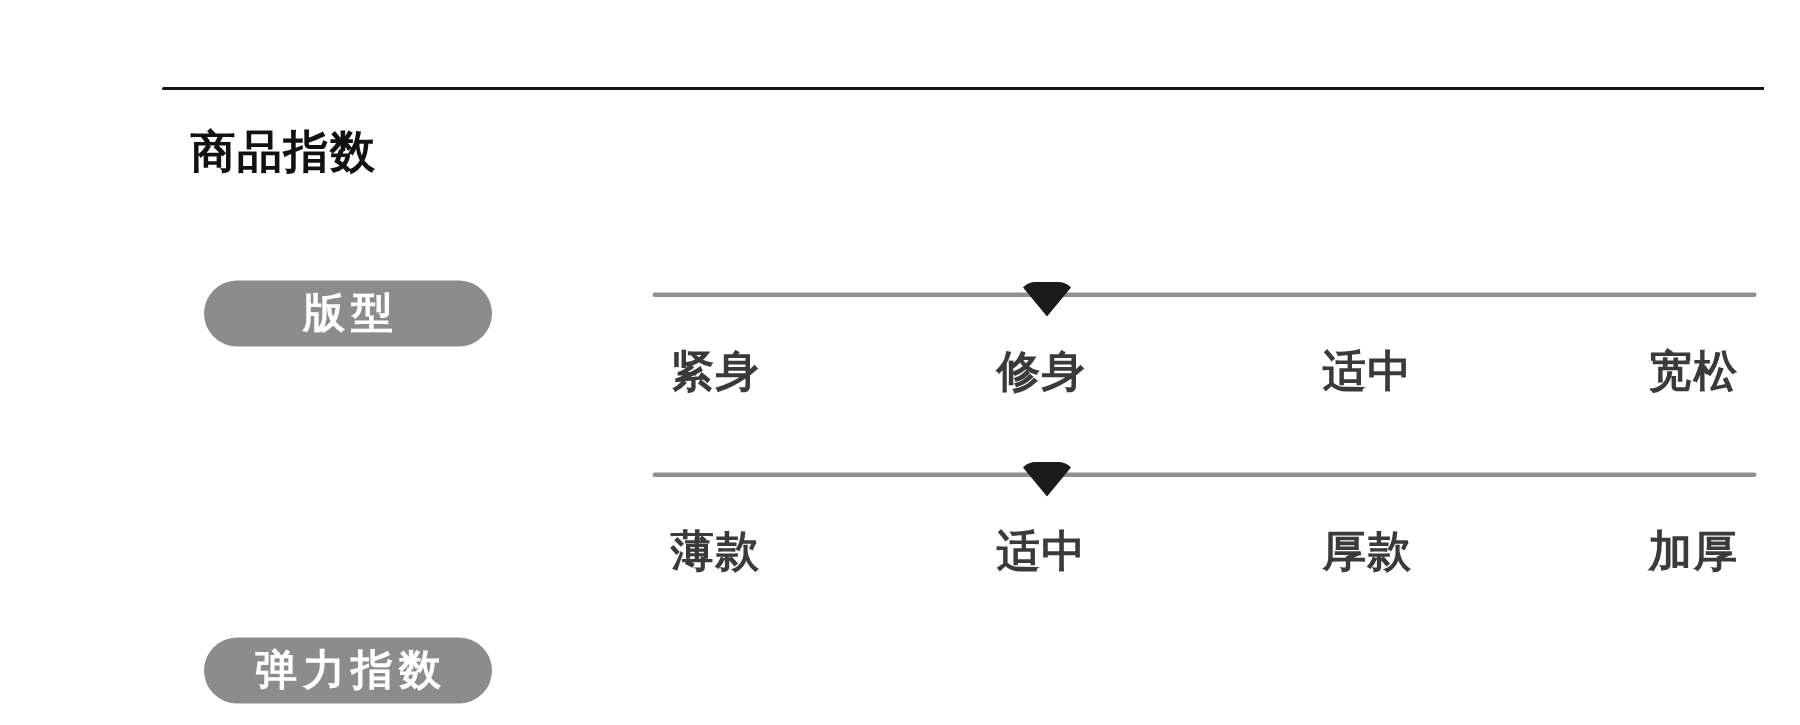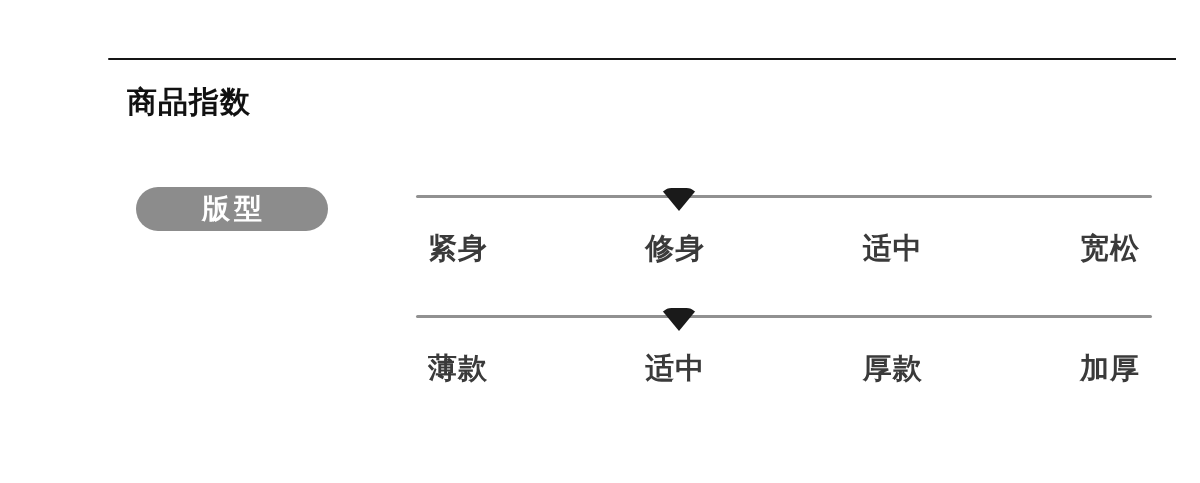--- a/index.html
+++ b/index.html
@@ -49,21 +49,21 @@
     font-weight: 700;
     letter-spacing: 4px;
     display: flex;
     align-items: center;
     justify-content: center;
     line-height: 1;
     text-indent: 4px; 
   }
   .scale {
     position: absolute;
-    left: 344px;
+    left: 363px;
     top: 0;
     width: 760px;
   }
   .scale-line {
     height: 3px;
     background: var(--scale-line, #919191);
   }
   .scale-options {
     display: flex;
     justify-content: space-between;
@@ -118,17 +118,18 @@
       <div class="scale-options">
         <span class="scale-option">薄款</span>
         <span class="scale-option">适中</span>
         <span class="scale-option">厚款</span>
         <span class="scale-option">加厚</span>
       </div>
     </div>
   </div>
 
   <div class="index-row" style="top:361px">
+    <div class="row-label">弹力指数</div>
   </div>
 
   <div class="rule rule-bottom"></div>
 
 </div>
 
 </body></html>

